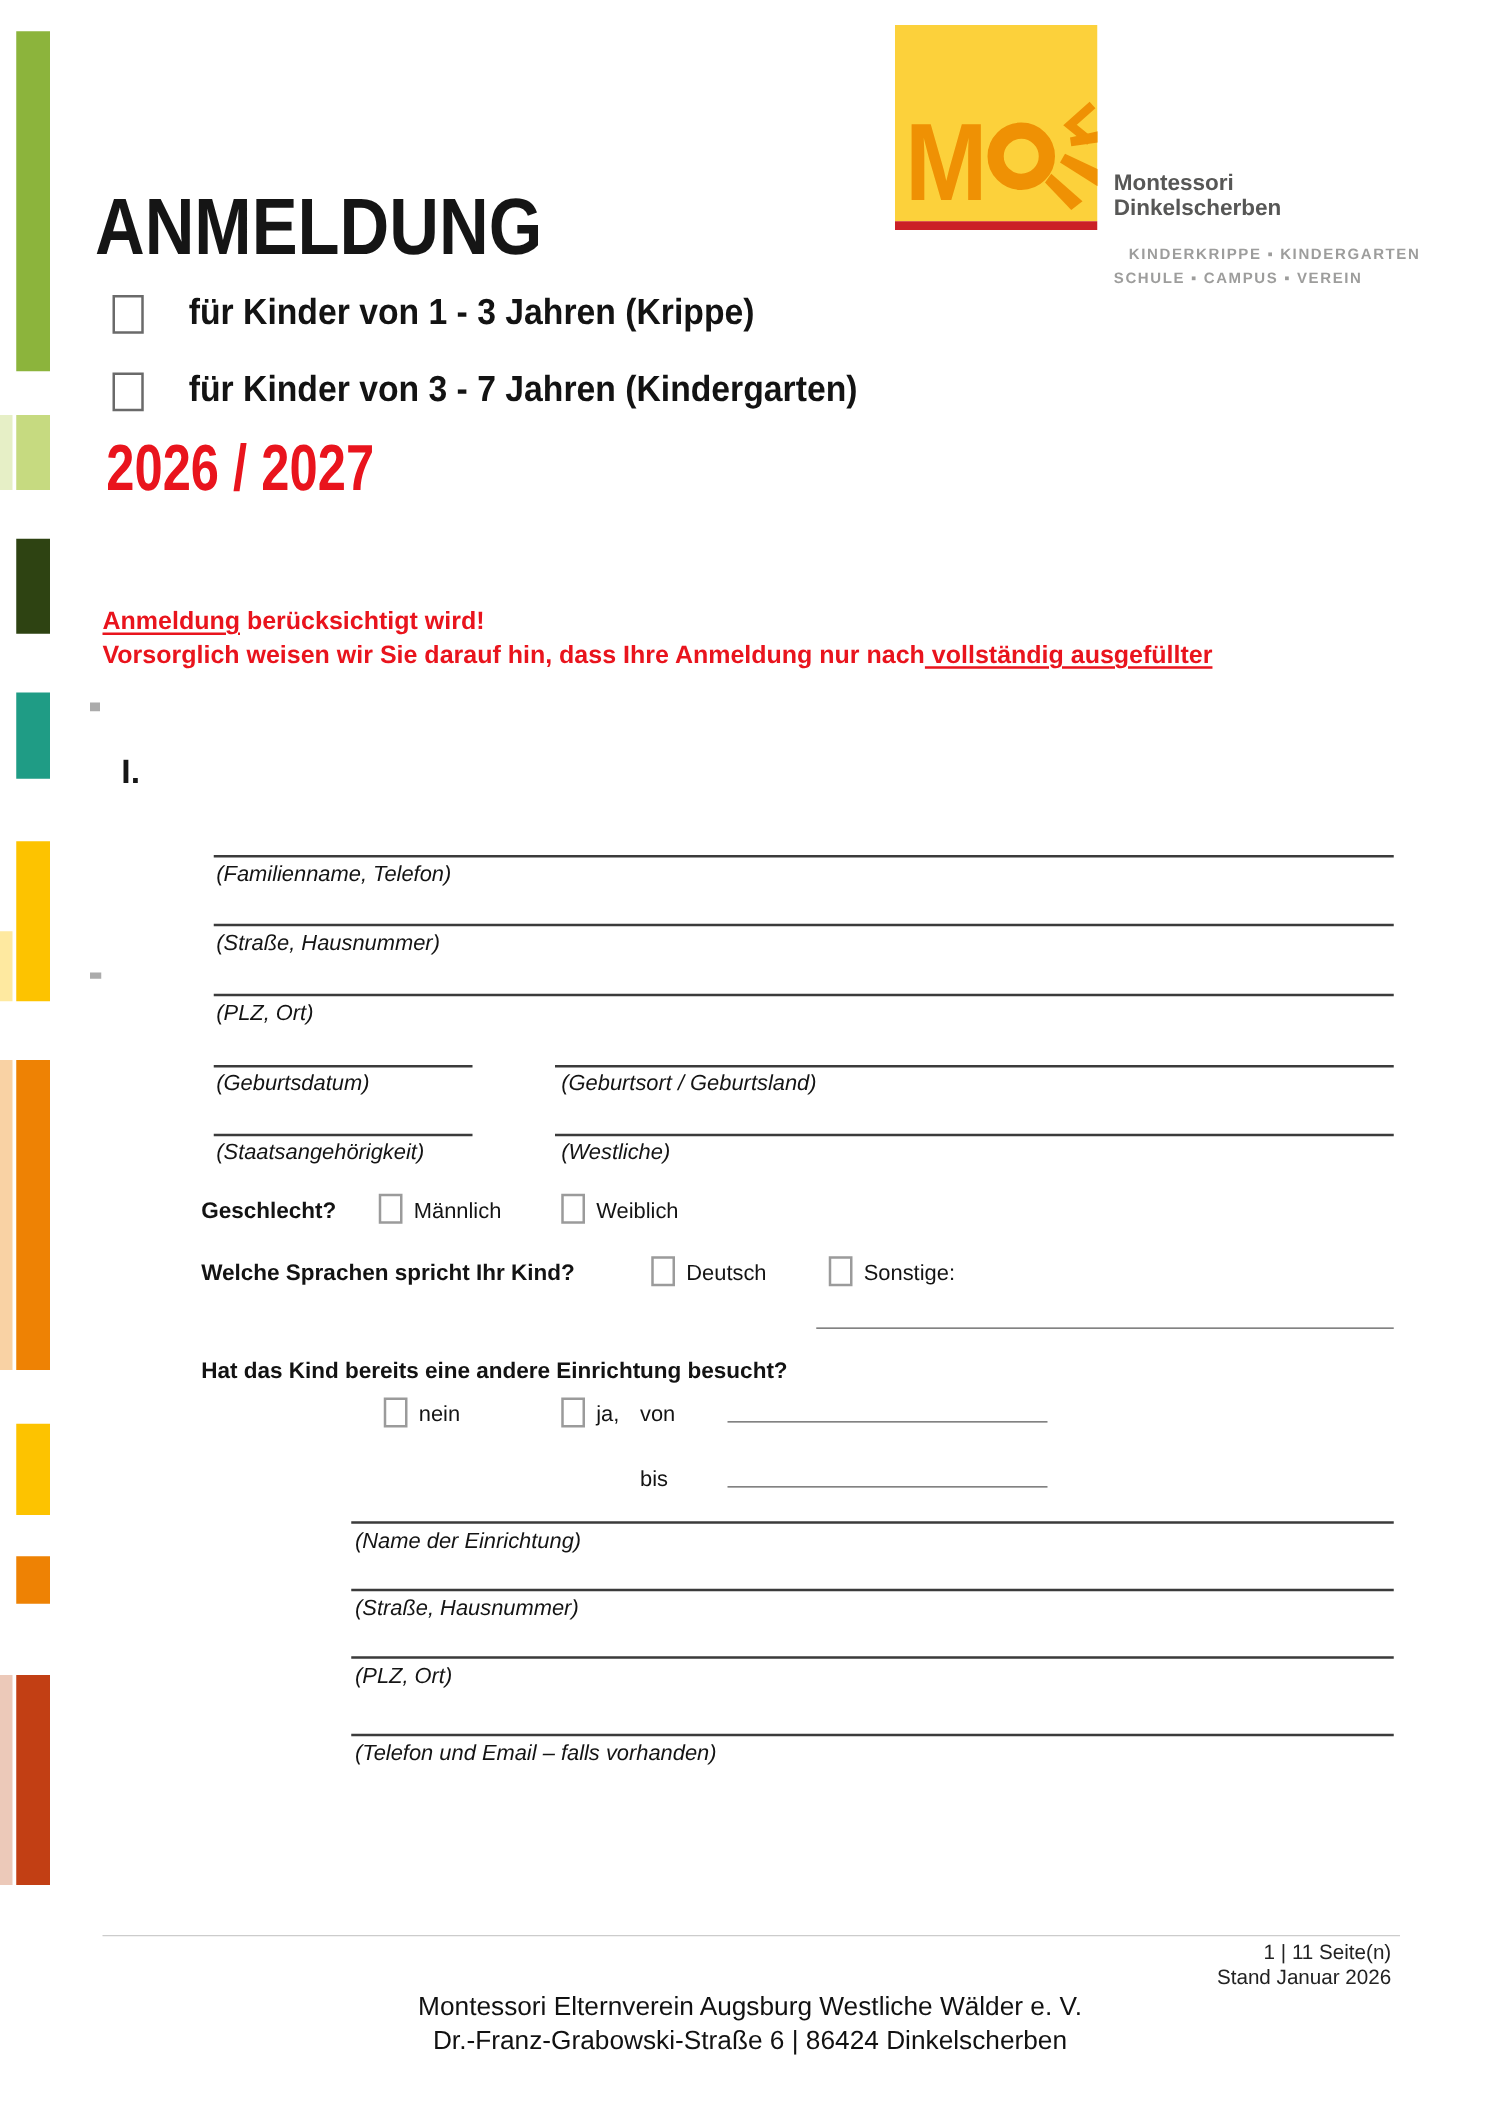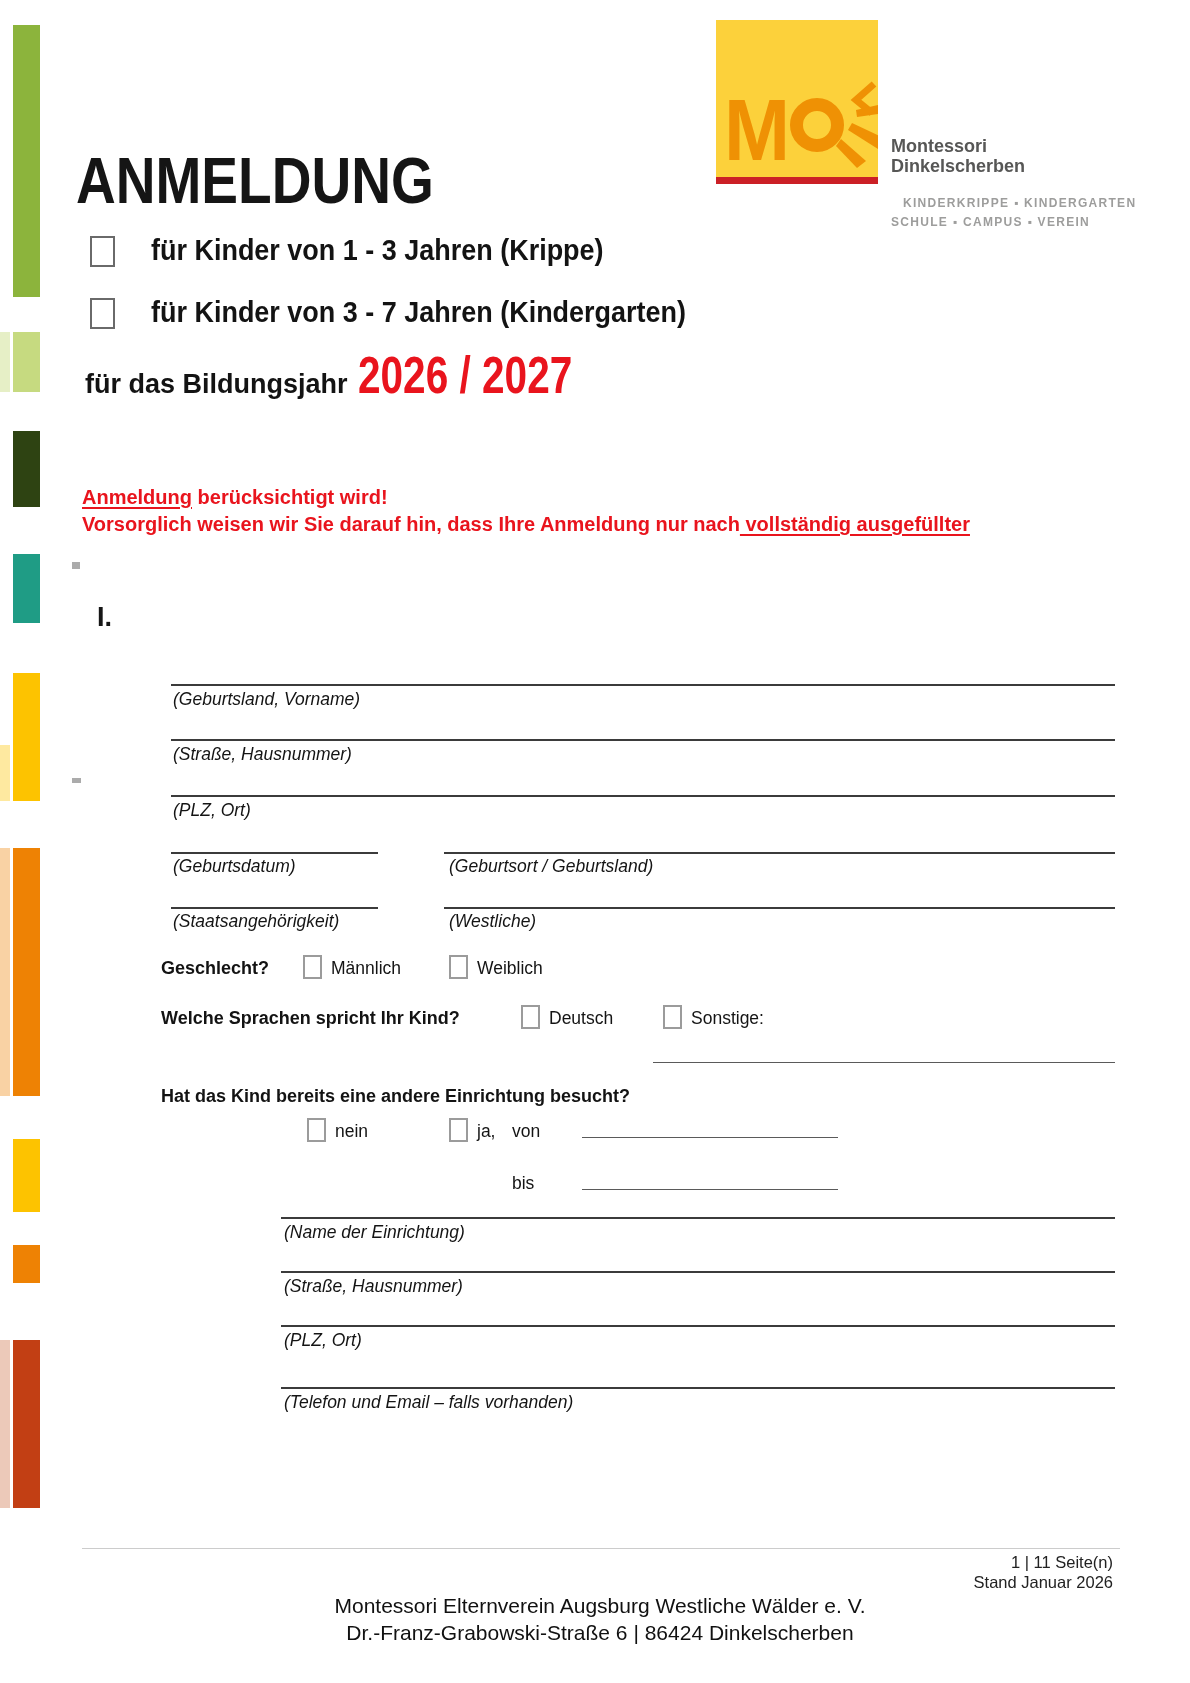--- a/index.html
+++ b/index.html
@@ -82,33 +82,32 @@
 
   <div class="title">ANMELDUNG</div>
 
   <span class="bigcb" style="left:90px;top:236px;"></span>
   <div class="opt-label" style="top:235px;">für Kinder von 1 - 3 Jahren (Krippe)</div>
 
   <span class="bigcb" style="left:90px;top:298px;"></span>
   <div class="opt-label" style="top:297px;">für Kinder von 3 - 7 Jahren (Kindergarten)</div>
 
   <div class="yearrow">
-    <span class="year-prefix">für das Bildungsjahr</span>
     <span class="year-value" style="color: rgb(233, 20, 29);">2026 / 2027</span>
   </div>
 
   <div class="warning" style="color: rgb(233, 20, 29);">
     <div><u>Anmeldung</u><span> berücksichtigt wird!</span></div>
     <div><span>Vorsorglich weisen wir Sie darauf hin, dass Ihre Anmeldung nur nach</span><u> vollständig ausgefüllter</u></div>
   </div>
 
   <div class="sec-num">I.</div>
 
   <div class="wline" style="left:171px;top:684px;width:944px;"></div>
-  <div class="ilabel" style="left:173px;top:689px;">(Geburtsland, Vorname)</div>
+  <div class="ilabel" style="left:173px;top:689px;">(Familienname, Telefon)</div>
 
   <div class="wline" style="left:171px;top:739px;width:944px;"></div>
   <div class="ilabel" style="left:173px;top:744px;">(Straße, Hausnummer)</div>
 
   <div class="wline" style="left:171px;top:795px;width:944px;"></div>
   <div class="ilabel" style="left:173px;top:800px;">(PLZ, Ort)</div>
 
   <div class="wline" style="left:171px;top:852px;width:207px;"></div>
   <div class="wline" style="left:444px;top:852px;width:671px;"></div>
   <div class="ilabel" style="left:173px;top:856px;">(Geburtsdatum)</div>

